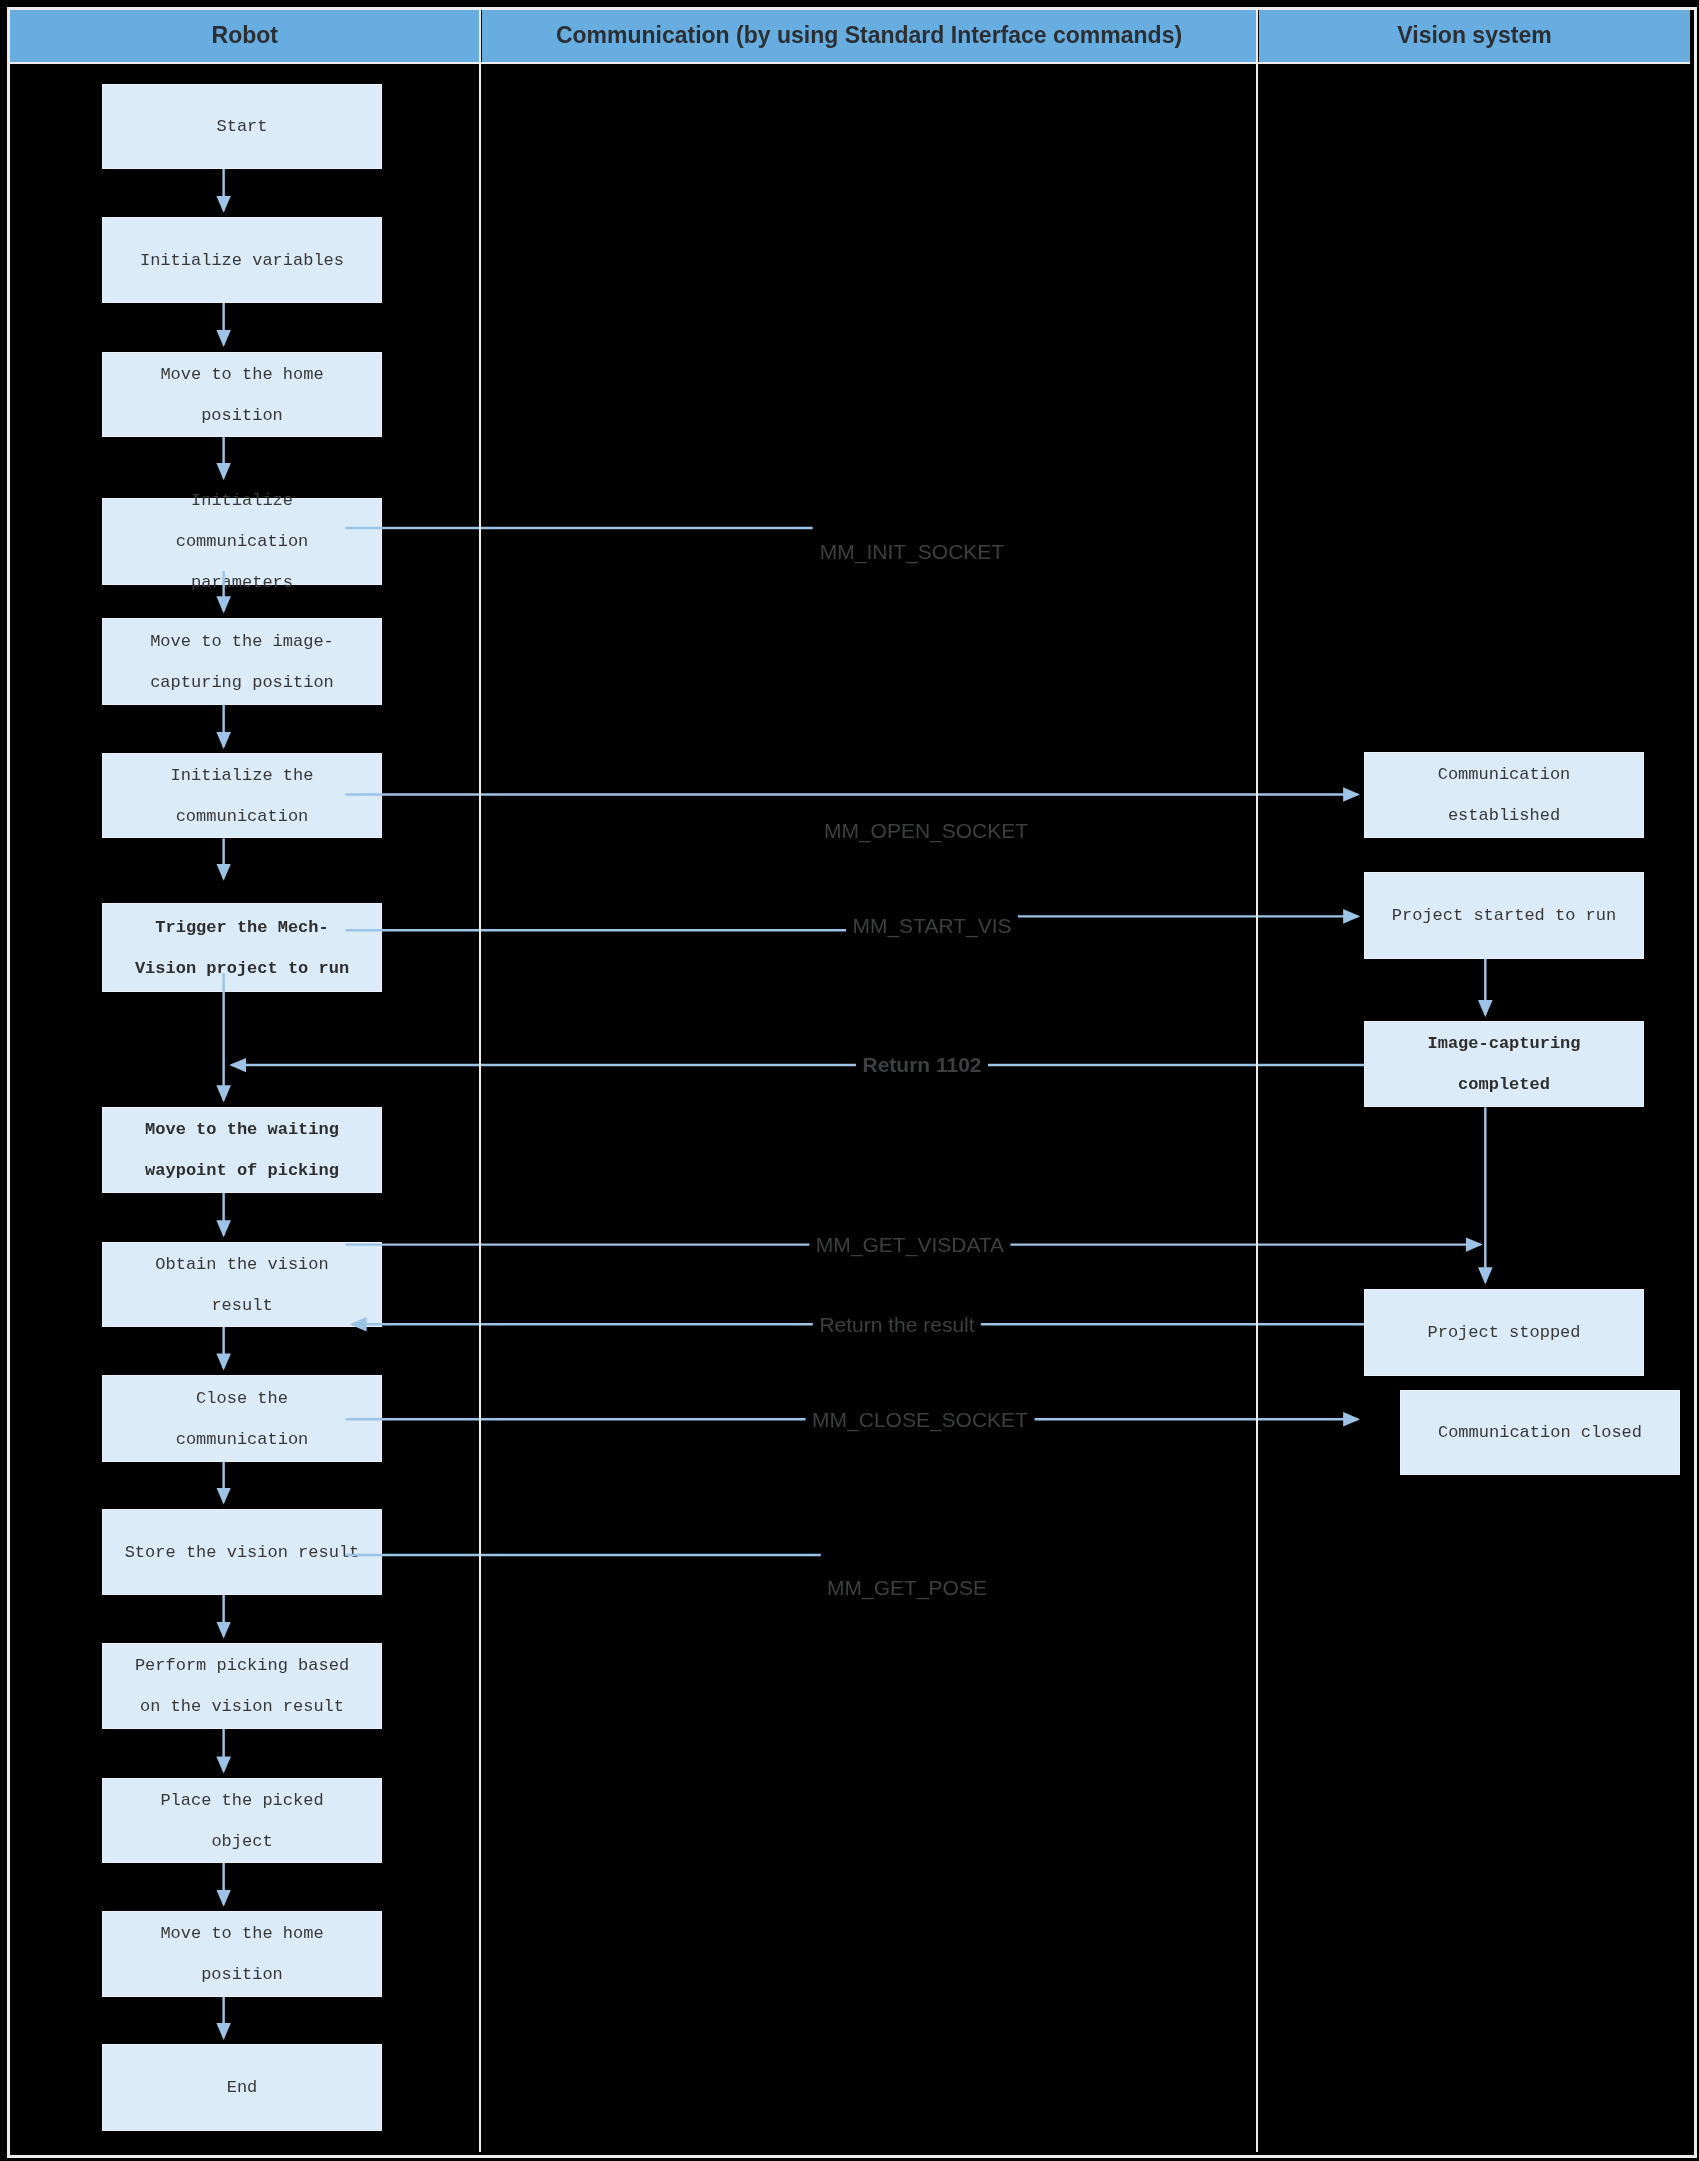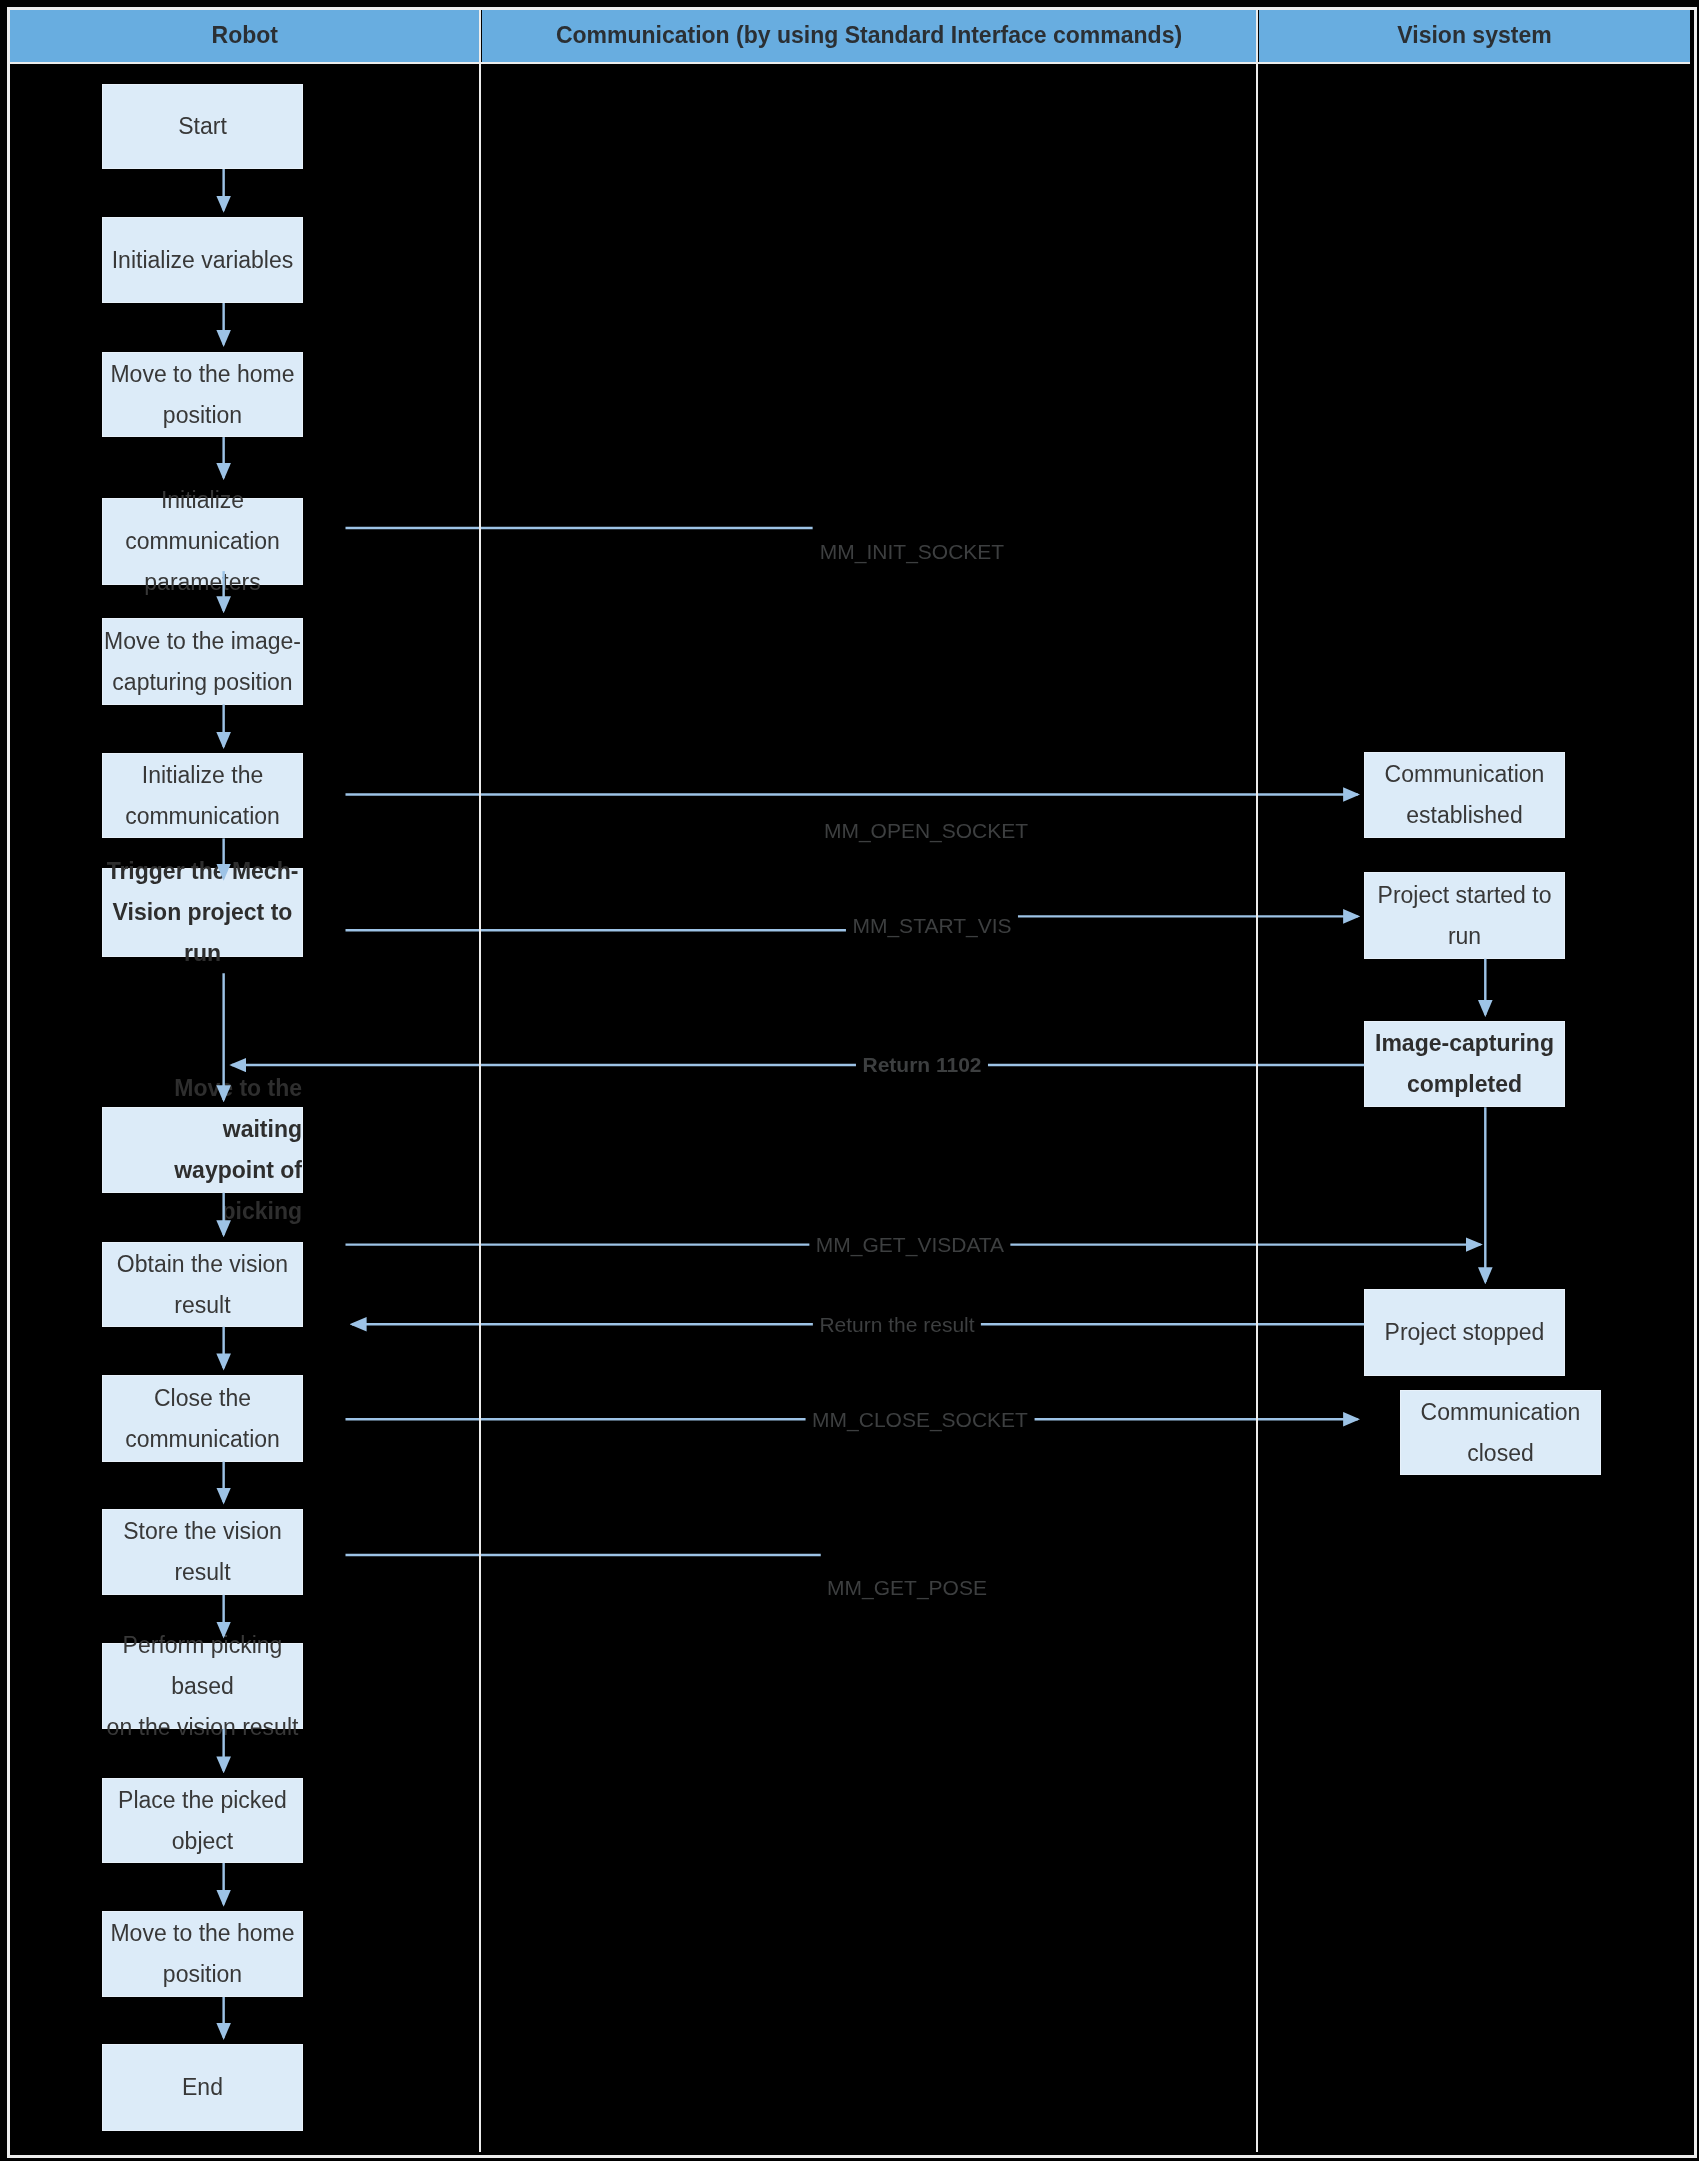--- a/index.html
+++ b/index.html
@@ -20,25 +20,25 @@
     background:var(--grid, #ececec); z-index:4;
   }
   .header-cell {
     position:absolute; top:9.8px; height:52px;
     background:var(--header-bg, #68ade0);
     display:flex; align-items:center; justify-content:center;
     color:var(--header-fg, #2b2f33); font-size:23px; font-weight:bold;
     z-index:3; white-space:pre-line; text-align:center;
   }
   .node {
-    position:absolute; width:201px; box-sizing:border-box;
+    position:absolute; width:280px; box-sizing:border-box;
     background:var(--node-bg, #dcebf8); border:1.6px solid var(--node-edge, #e8f1fa);
-    color:var(--node-fg, #383838); font-size:23px; line-height:41px;
+    color:var(--node-fg, #383838); font-size:17px; line-height:41px;
     display:flex; align-items:center; justify-content:center;
-    text-align:center; white-space:pre-line; z-index:2; overflow:visible;
+    text-align:center; white-space:pre-line; z-index:2; overflow:visible;font-family:Liberation Mono, monospace;
   }
   .node.bold { font-weight:bold; color:#2e2e2e; }
   .connectors { position:absolute; left:0; top:0; z-index:3; }
   .cmd-label {
     position:absolute; transform:translate(-50%,-50%);
     background:#000; color:var(--cmd-fg, #3d3f40); font-size:21px;
     padding:1.6px 6.5px; white-space:nowrap; z-index:5;
   }
   .cmd-label.bold { font-weight:bold; }
 </style>
@@ -61,21 +61,21 @@
   <div class="node" style="left:102px; top:217px;  height:86px;">Initialize variables</div>
   <div class="node" style="left:102px; top:352px;  height:85px;">Move to the home
 position</div>
   <div class="node" style="left:102px; top:498px;  height:87px;">Initialize
 communication
 parameters</div>
   <div class="node" style="left:102px; top:618px;  height:87px;">Move to the image-
 capturing position</div>
   <div class="node" style="left:102px; top:753px;  height:85px;">Initialize the
 communication</div>
-  <div class="node bold" style="left:102px; top:868px; height:89px;">Trigger the Mech-
+  <div class="node bold" style="left:102px; top:903px; height:89px;">Trigger the Mech-
 Vision project to run</div>
   <div class="node bold" style="left:102px; top:1107px; height:86px;text-align:right;">Move to the waiting
 waypoint of picking</div>
   <div class="node" style="left:102px; top:1242px; height:85px;">Obtain the vision
 result</div>
   <div class="node" style="left:102px; top:1375px; height:87px;">Close the
 communication</div>
   <div class="node" style="left:102px; top:1509px; height:86px;">Store the vision result</div>
   <div class="node" style="left:102px; top:1643px; height:86px;">Perform picking based
 on the vision result</div>

